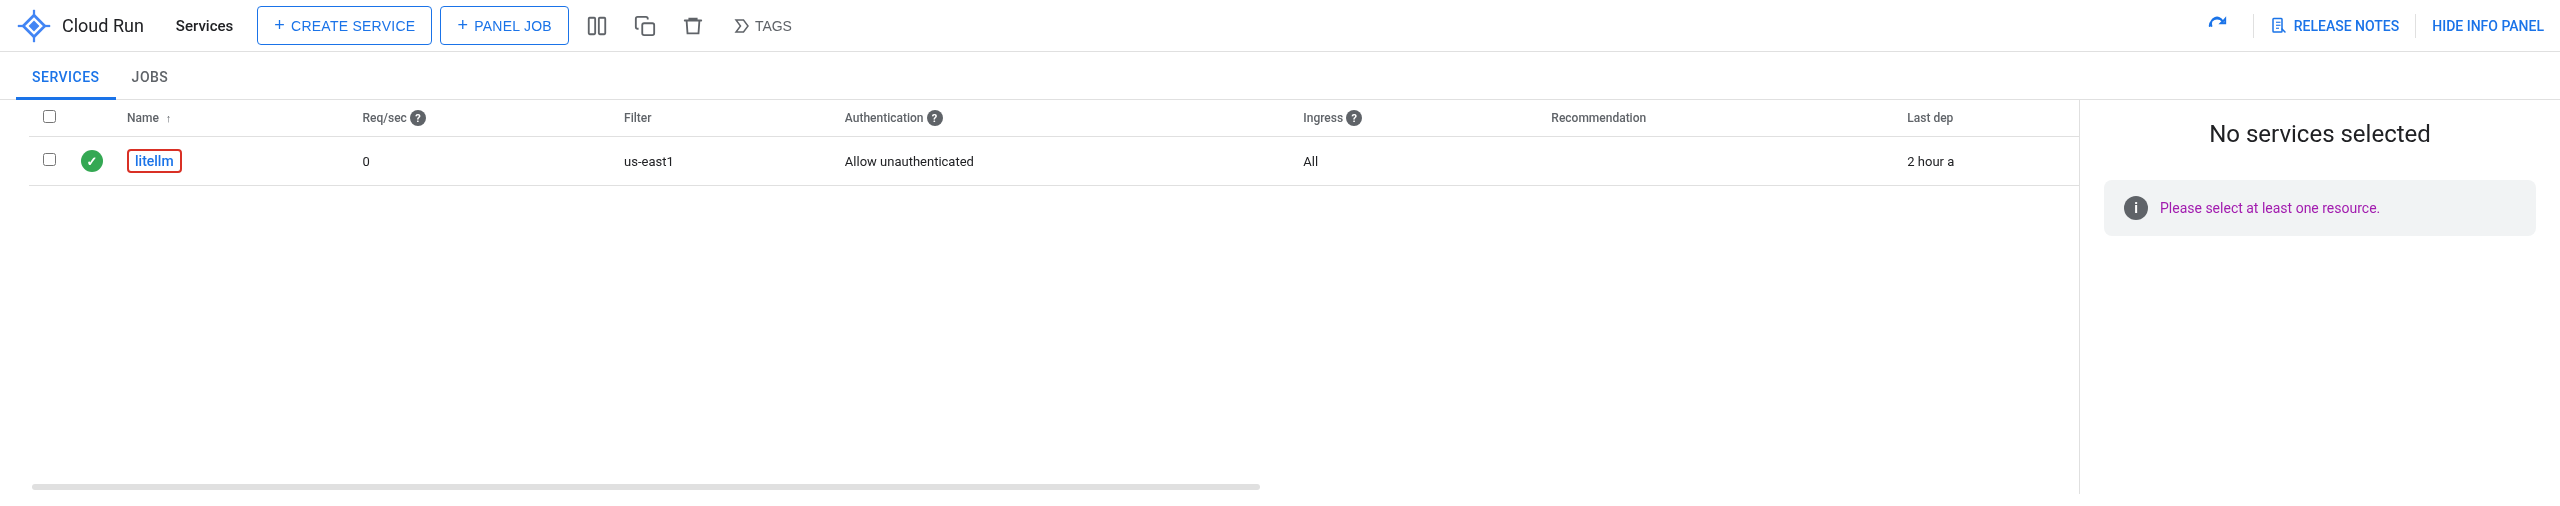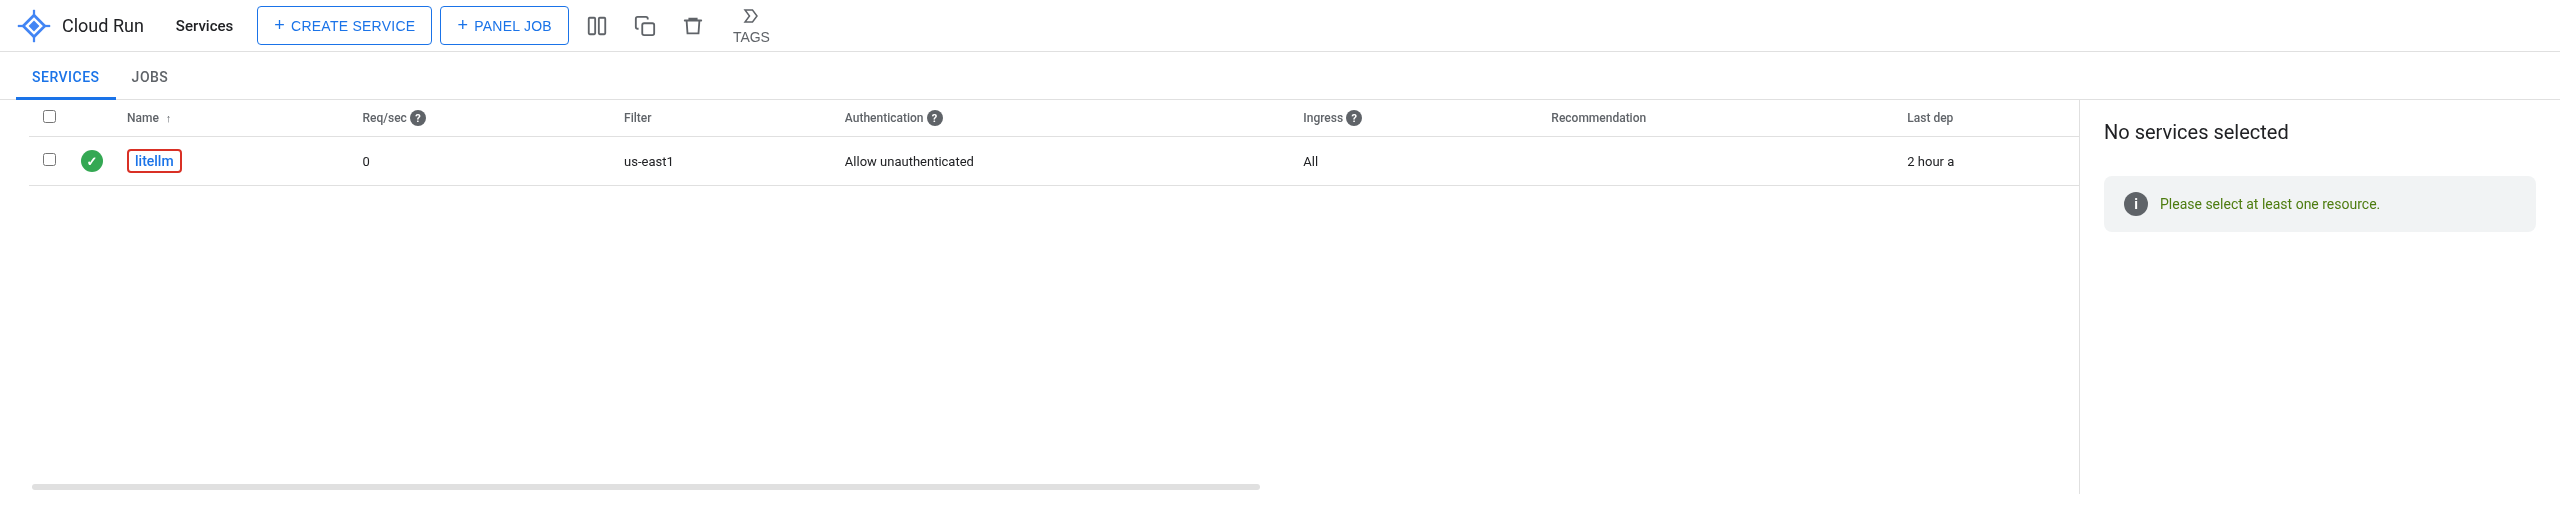--- a/index.html
+++ b/index.html
@@ -66,21 +66,20 @@
       display: flex;
       align-items: center;
       gap: 4px;
       padding: 8px 12px;
       background: none;
       border: none;
       cursor: pointer;
       color: #5f6368;
       font-size: 14px;
       font-weight: 500;
-      flex-direction: column;
     }
     .toolbar-right {
       margin-left: auto;
       display: flex;
       align-items: center;
       gap: 16px;
     }
     .toolbar-link {
       display: flex;
       align-items: center;
@@ -257,23 +256,24 @@
     
     .right-panel {
       width: 480px;
       min-width: 480px;
       display: flex;
       flex-direction: column;
       padding: 0;
     }
     .right-panel-header {
       padding: 20px 24px 8px 24px;
-      font-size: 20px;
+      font-size: 24px;
       font-weight: 400;
       color: #202124;
+      text-align: center;
     }
     .right-panel-tabs {
       display: flex;
       padding: 0 16px;
       border-bottom: 1px solid #e0e0e0;
     }
     .right-tab {
       padding: 10px 16px;
       font-size: 13px;
       font-weight: 500;
@@ -310,21 +310,21 @@
       color: #fff;
       display: flex;
       align-items: center;
       justify-content: center;
       font-size: 14px;
       font-weight: 700;
       flex-shrink: 0;
     }
     .info-text {
       font-size: 14px;
-      color: #4d7c0f;
+      color: #a21caf;
     }
 
     
     .sort-arrow {
       display: inline-block;
       margin-left: 4px;
       font-size: 11px;
     }
 
     
@@ -380,20 +380,47 @@
     </svg>
   </button>
 
   <button class="toolbar-tags-btn">
     <svg width="18" height="18" viewBox="0 0 24 24" fill="none">
       <polygon points="4,4 14,4 20,12 14,20 4,20 10,12" stroke="#5f6368" stroke-width="2" fill="none"></polygon>
     </svg>
     <span>TAGS</span>
   </button>
 
+  <div class="toolbar-right">
+
+    <button class="toolbar-icon-btn" title="Refresh">
+      <svg width="22" height="22" viewBox="0 0 24 24" fill="none">
+        <path d="M4 12a8 8 0 018-8 8 8 0 016.32 3.09L21 4v5h-5l2.18-2.18A6 6 0 106 12" stroke="#1a73e8" stroke-width="2" fill="none" stroke-linecap="round"></path>
+      </svg>
+    </button>
+
+    <div class="toolbar-divider"></div>
+
+    <a class="toolbar-link">
+      <svg width="18" height="18" viewBox="0 0 24 24" fill="none">
+        <rect x="4" y="2" width="12" height="18" rx="1" stroke="#1a73e8" stroke-width="2"></rect>
+        <line x1="8" y1="7" x2="14" y2="7" stroke="#1a73e8" stroke-width="1.5"></line>
+        <line x1="8" y1="11" x2="14" y2="11" stroke="#1a73e8" stroke-width="1.5"></line>
+        <line x1="8" y1="15" x2="12" y2="15" stroke="#1a73e8" stroke-width="1.5"></line>
+        <path d="M16 16l4 4" stroke="#1a73e8" stroke-width="2" stroke-linecap="round"></path>
+      </svg>
+      <span>RELEASE NOTES</span>
+    </a>
+
+    <div class="toolbar-divider"></div>
+
+    <a class="toolbar-link">
+      <span>HIDE INFO PANEL</span>
+    </a>
+  </div>
 </div>
 
 <div class="tabs-bar">
   <div class="tab active">
     <span>SERVICES</span>
   </div>
   <div class="tab">
     <span>JOBS</span>
   </div>
 </div>

